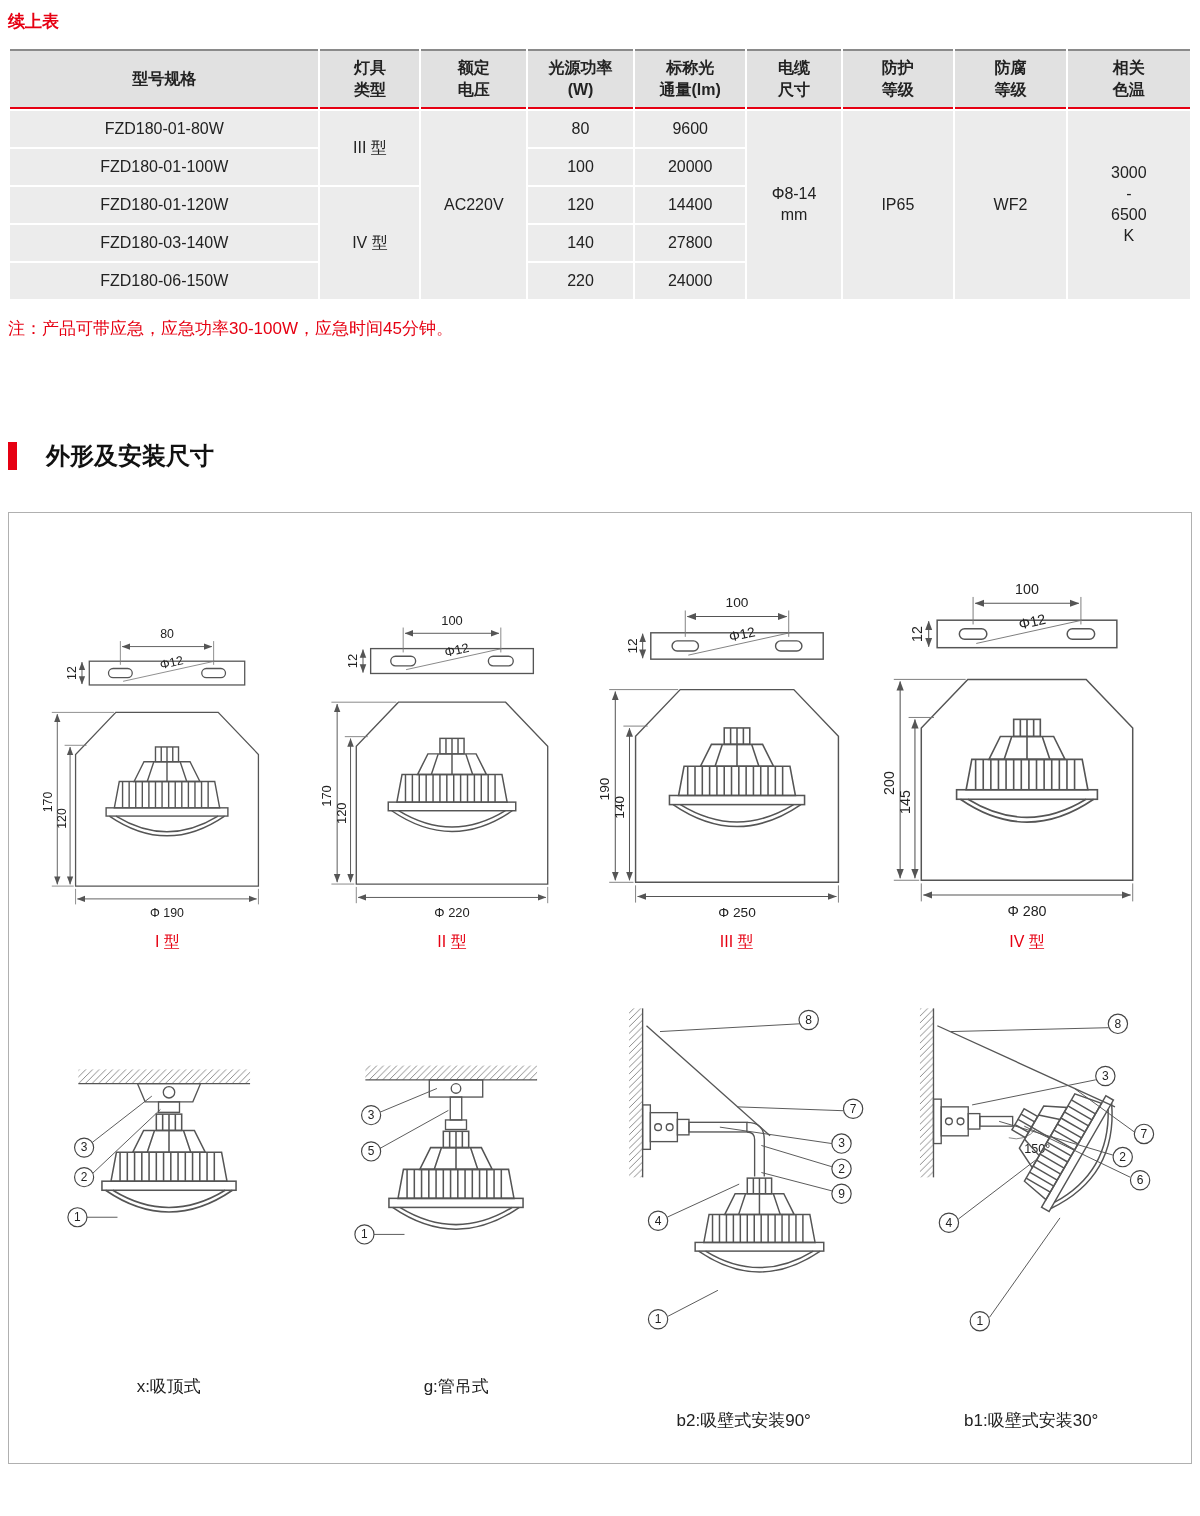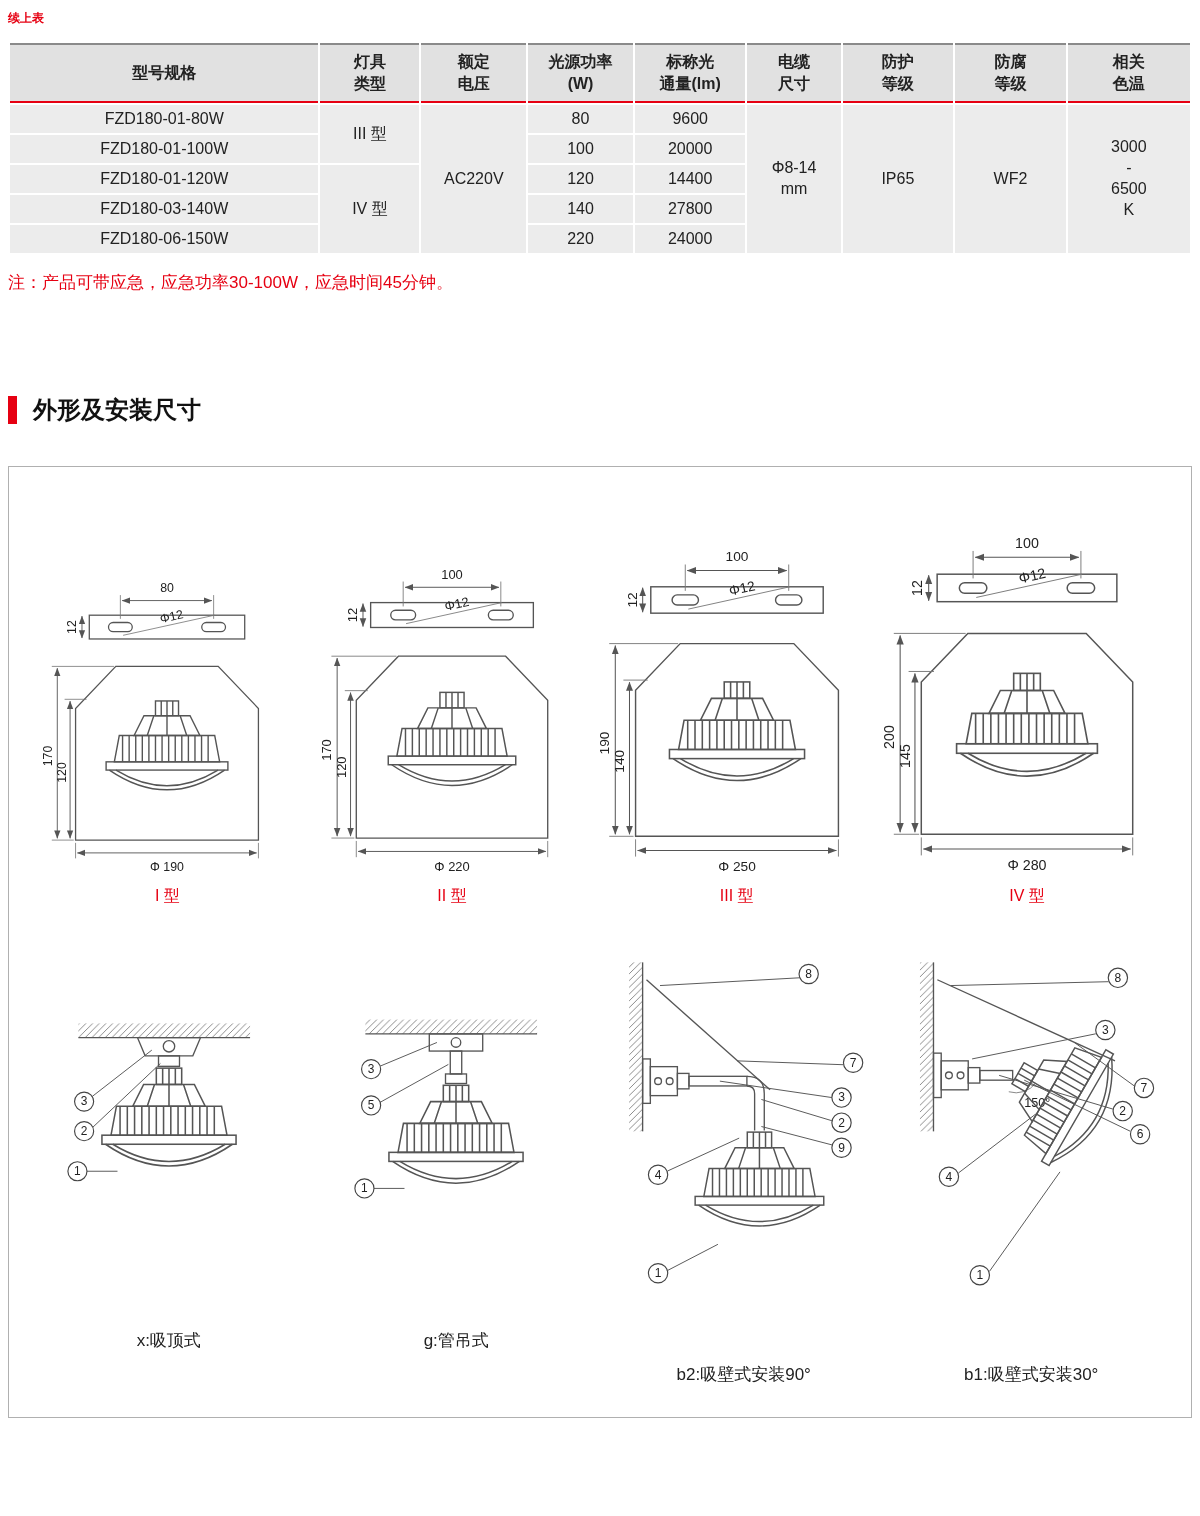--- a/index.html
+++ b/index.html
@@ -3,36 +3,36 @@
 <meta charset="utf-8">
 <style>
   * { margin:0; padding:0; box-sizing:border-box; }
   html,body { background:#fff; }
   body {
     width:1200px; height:1516px; position:relative; overflow:hidden;
     font-family:"Liberation Sans","DejaVu Sans",sans-serif; color:#333;
   }
   .page { padding:10px 8px 0 8px; }
 
-  .cont-label { color:#e60012; font-weight:bold; font-size:12px; margin-bottom:14px; }
+  .cont-label { color:#e60012; font-weight:bold; font-size:17px; margin-bottom:14px; }
 
   table.spec { width:100%; border-collapse:separate; border-spacing:2px; }
   .spec th {
     background:#e1e1e1; font-weight:bold; font-size:16px; color:#222;
     white-space:pre-line; height:60px; vertical-align:middle; text-align:center;
     border-top:2px solid #8a8a8a; border-bottom:2px solid #e60012; line-height:1.35;
   }
   .spec td {
     background:#ececec; font-size:16px; color:#222; text-align:center;
-    vertical-align:middle; height:28px; white-space:pre-line; line-height:1.3;
+    vertical-align:middle; height:36px; white-space:pre-line; line-height:1.3;
   }
 
   .note { color:#e60012; font-size:17px; margin-top:16px; }
 
-  .sec-title { display:flex; align-items:center; gap:16px; margin-top:100px; }
+  .sec-title { display:flex; align-items:center; gap:29px; margin-top:100px; }
   .sec-bar { width:9px; height:28px; background:#e60012; }
   .sec-text { font-size:24px; font-weight:bold; color:#111; }
 
   .panel { margin-top:40px; border:1px solid #b0b0b0; height:952px; padding:48px 16px 0 16px; }
 
   .type-row { display:flex; justify-content:space-between; align-items:flex-end; }
   .type-fig { display:flex; flex-direction:column; align-items:center; flex:1; }
   .type-fig:nth-child(1) svg { width:256px; }
   .type-fig:nth-child(2) svg { width:268px; }
   .type-fig:nth-child(3) svg { width:284px; }

